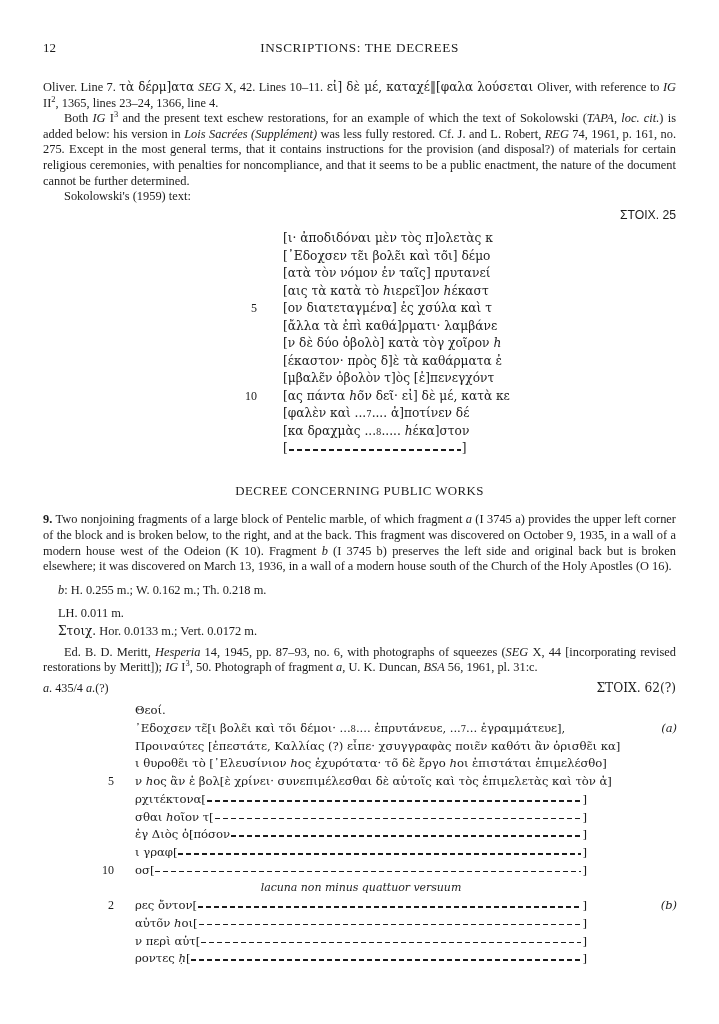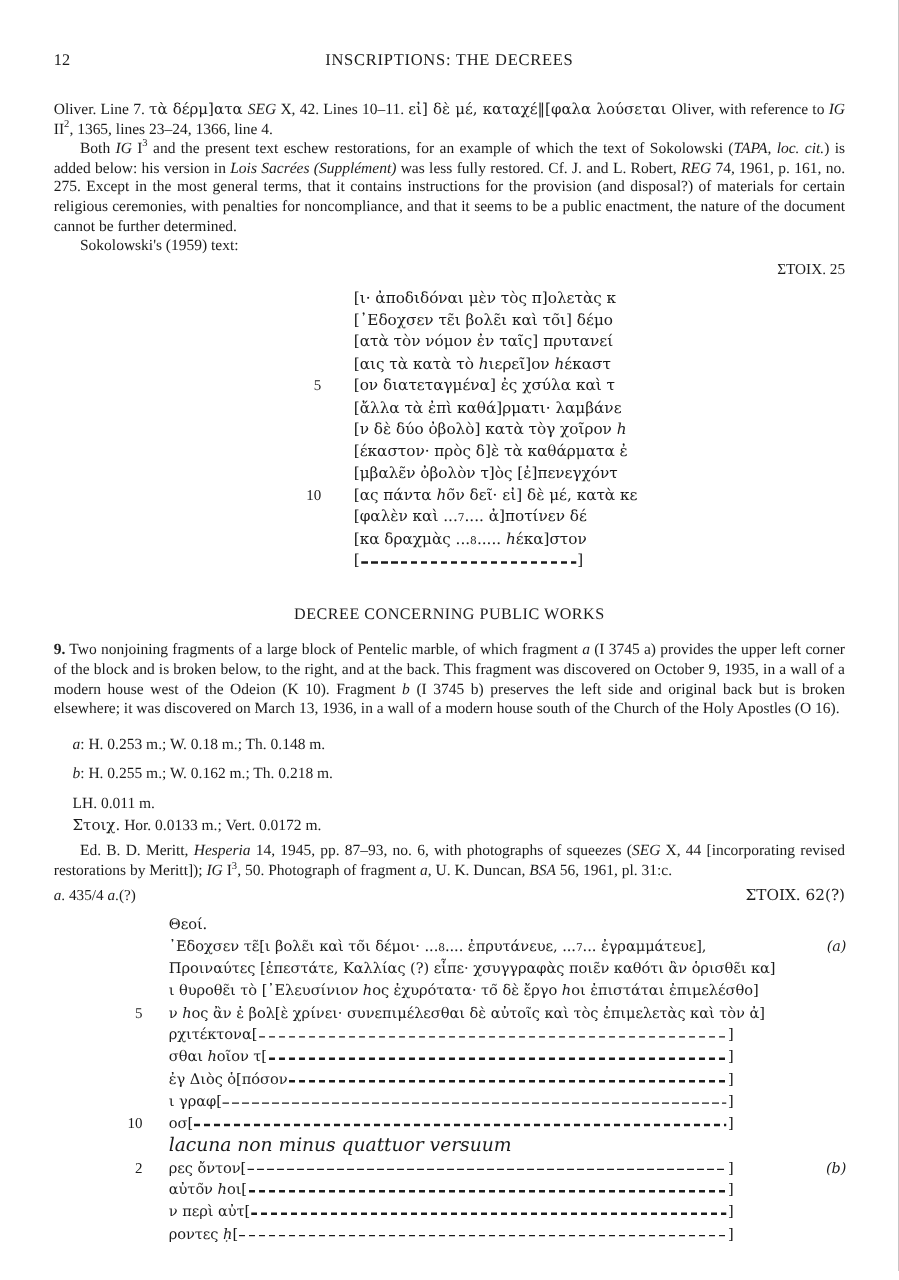--- a/index.html
+++ b/index.html
@@ -12,38 +12,38 @@
   .hdr{position:relative;height:17px;}
   .pgnum{position:absolute;left:0;top:0;font-size:13px;}
   .runtitle{position:absolute;left:0;right:0;text-align:center;font-size:13.2px;letter-spacing:.6px;}
   p{margin:0;text-align:justify;}
   .p-first{margin-top:23px;}
   .indent{text-indent:21px;}
   i{font-style:italic;}
   b{font-weight:bold;}
   sup{font-size:8.5px;line-height:0;vertical-align:super;}
   .gk{font-family:"DejaVu Serif",serif;font-size:.97em;}
-  .stoix-line{ text-align:right;margin-top:3px;font-family:Liberation Serif, serif;font-size:12.2px;}
+  .stoix-line{ text-align:right;margin-top:3px;font-family:Liberation Sans, sans-serif;font-size:12.2px;}
   
   .greek-block{font-family:"DejaVu Serif",serif;}
   #block1{margin-top:7px;margin-left:196px;font-size:12.2px;}
   #block2{margin-top:6px;margin-left:55px;width:579px;font-size:11.7px;letter-spacing:-.05px;}
   .gline{display:flex;align-items:baseline;line-height:17.5px;white-space:pre;position:relative;}
   #block2 .gline{line-height:17.7px;}
   .lnum{font-family:"Liberation Serif",serif;font-size:12px;text-align:right;flex:none;}
   #block1 .lnum{width:18px;margin-right:26px;}
   #block2 .lnum{width:16px;margin-right:21px;}
   .lbody{flex:none;display:inline-flex;align-items:baseline;white-space:pre;}
   #block2 .lbody.has-dash{width:452px;}
   .dashfill{flex:1;align-self:center;height:1.6px;margin:2px 1px 0 1px;
     background:repeating-linear-gradient(90deg,#1c1c1c 0 5px,transparent 5px 8px);}
   .dashfix{display:inline-block;width:172px;align-self:center;height:1.6px;margin:2px 1px 0 1px;
     background:repeating-linear-gradient(90deg,#1c1c1c 0 5px,transparent 5px 8px);}
   .flabel{position:absolute;right:0;font-size:11.5px;}
-  .lacuna{width:452px;margin-left:37px;font-size:15px;line-height:17.7px;
+  .lacuna{width:452px;margin-left:37px;text-align:center;font-size:11px;line-height:17.7px;
     font-family:"DejaVu Serif",serif;}
   
   .sect-head{margin-top:26px;text-align:center;font-size:12.9px;letter-spacing:.4px;}
   .p9{margin-top:13px;}
   .meas{margin-left:15px;text-align:left;}
   .m1{margin-top:13px;} .m2{margin-top:8px;} .m3{margin-top:8px;} .m4{margin-top:2px;}
   .ed{margin-top:5px;}
   .dateline{margin-top:5px;display:flex;justify-content:space-between;align-items:baseline;gap:30px;}
   .date-left{font-size:12.2px;}
   .stoix2{font-family:"DejaVu Serif",serif;font-size:12.2px;}
@@ -79,21 +79,20 @@
       <div class="gline"><span class="lnum">10</span><span class="lbody">[ας πάντα <i>h</i>ο̃ν δεῖ· εἰ] δὲ μέ, κατὰ κε</span></div>
       <div class="gline"><span class="lnum"></span><span class="lbody">[φαλὲν καὶ ...<sup>7</sup>.... ἀ]ποτίνεν δέ</span></div>
       <div class="gline"><span class="lnum"></span><span class="lbody">[κα δραχμὰς ...<sup>8</sup>..... <i>h</i>έκα]στον</span></div>
       <div class="gline"><span class="lnum"></span><span class="lbody has-dash"><span>[</span><span class="dashfix"></span><span>]</span></span></div>
     </div>
 
   <div class="sect-head">DECREE CONCERNING PUBLIC WORKS</div>
 
   <p class="p9"><b>9.</b><span>  Two nonjoining fragments of a large block of Pentelic marble, of which fragment </span><i>a</i><span> (I 3745 a) provides the upper left corner of the block and is broken below, to the right, and at the back.  This fragment was discovered on October 9, 1935, in a wall of a modern house west of the Odeion (K 10).  Fragment </span><i>b</i><span> (I 3745 b) preserves the left side and original back but is broken elsewhere; it was discovered on March 13, 1936, in a wall of a modern house south of the Church of the Holy Apostles (O 16).</span></p>
 
-  <p class="meas m1"><i>a</i><span>: H. 0.253 m.; W. 0.18 m.; Th. 0.148 m.</span></p>
   <p class="meas m2"><i>b</i><span>: H. 0.255 m.; W. 0.162 m.; Th. 0.218 m.</span></p>
   <p class="meas m3"><span>LH. 0.011 m.</span></p>
   <p class="meas m4"><span class="gk">Στοιχ.</span><span> Hor. 0.0133 m.; Vert. 0.0172 m.</span></p>
 
   <p class="indent ed"><span>Ed. B. D. Meritt, </span><i>Hesperia</i><span> 14, 1945, pp. 87–93, no. 6, with photographs of squeezes (</span><i>SEG</i><span> X, 44 [incorporating revised restorations by Meritt]); </span><i>IG</i><span> I</span><sup>3</sup><span>, 50.  Photograph of fragment </span><i>a</i><span>, U. K. Duncan, </span><i>BSA</i><span> 56, 1961, pl. 31:c.</span></p>
 
   <div class="dateline">
     <span class="date-left"><i>a</i><span>. 435/4 </span><i>a</i><span>.(?)</span></span>
     <span class="stoix2">ΣΤΟΙΧ. 62(?)</span>
   </div>

